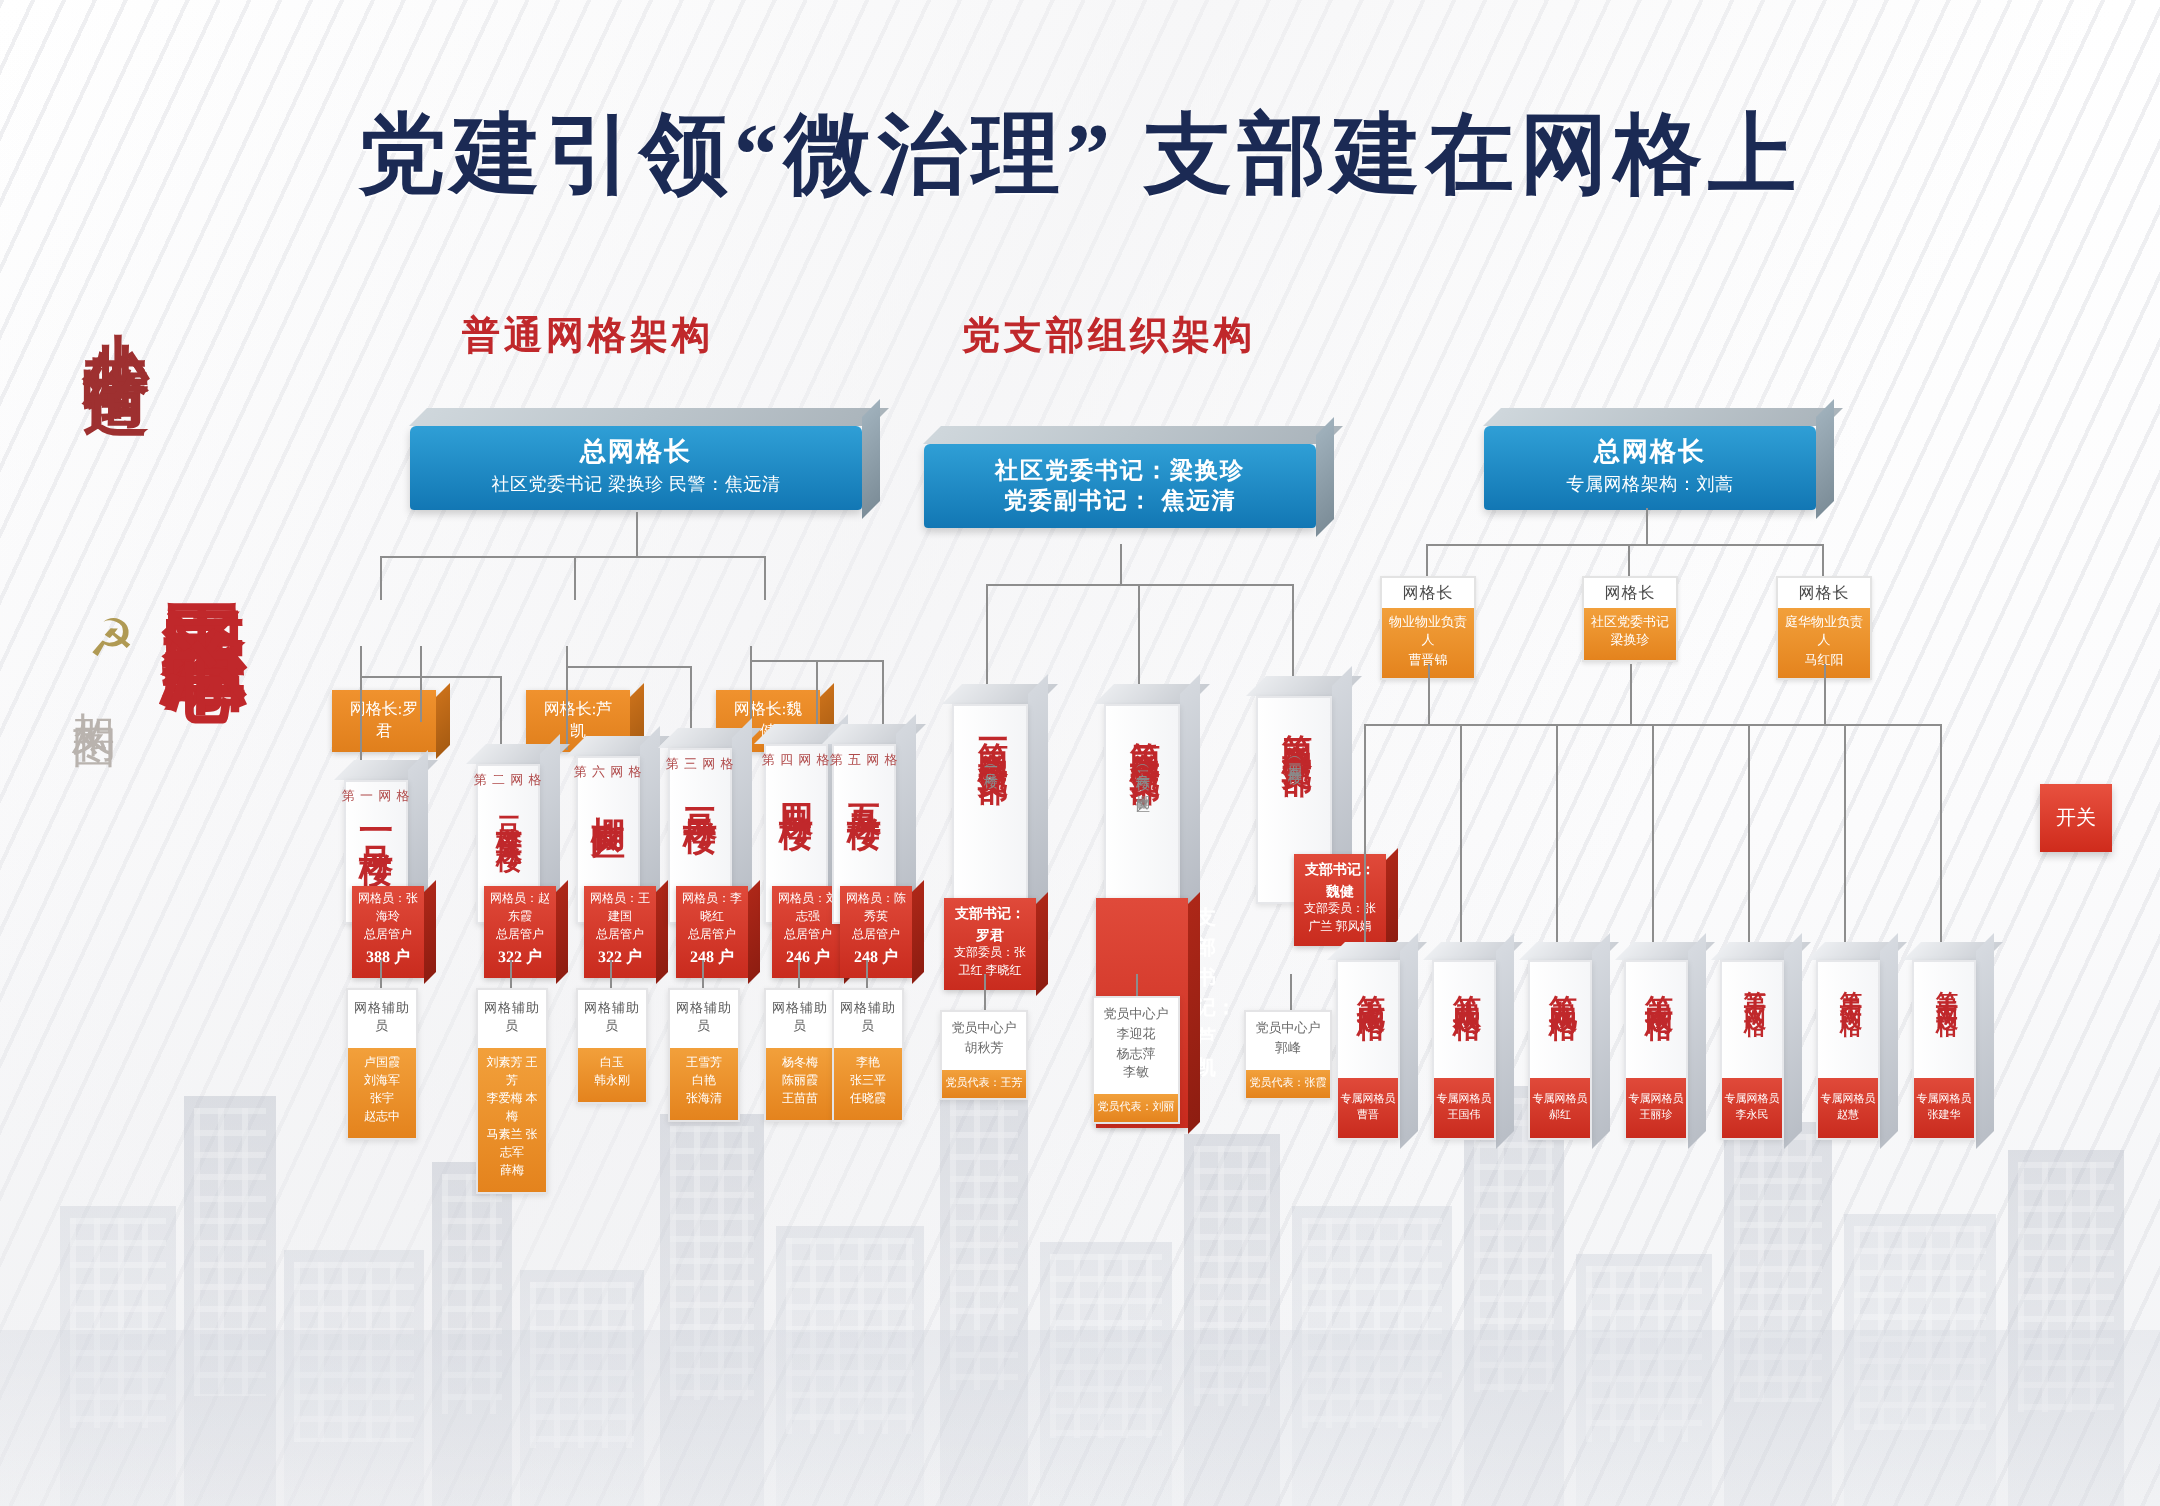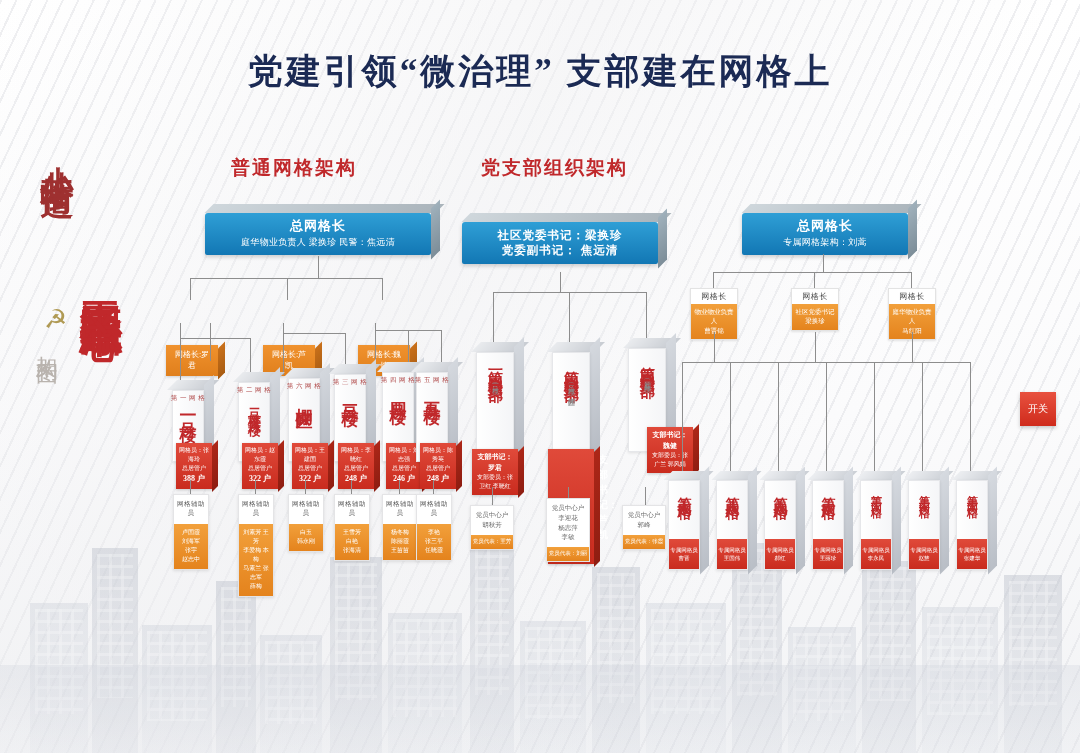--- a/index.html
+++ b/index.html
@@ -22,21 +22,21 @@
   .wins { position:absolute; inset:6px 5px auto 5px; height:70%;
     background-image:repeating-linear-gradient(to bottom, rgba(255,255,255,.5) 0 3px, transparent 3px 11px),
                      repeating-linear-gradient(to right, rgba(255,255,255,.5) 0 3px, transparent 3px 12px);
     opacity:.5; }
   .ground { position:absolute; left:0; right:0; bottom:0; height:88px;
     background:linear-gradient(180deg, rgba(206,210,219,0.30), rgba(228,231,237,0.10)); }
 
   
   .title {
     position:absolute; top:48px; left:0; right:0; text-align:center;
-    font-size:35px; letter-spacing:3px; font-weight:bold; color:#1b2a54;
+    font-size:44px; letter-spacing:3px; font-weight:bold; color:#1b2a54;
     text-shadow:0 1px 0 rgba(255,255,255,.8);
   }
   
   .vert { position:absolute; writing-mode:vertical-rl; text-orientation:upright; line-height:1; }
   #street { top:140px; left:40px; font-size:33px; color:#9e3030; letter-spacing:5px; font-weight:bold; }
   #archi  { top:338px; left:36px; font-size:22px; color:#b9b3ae; letter-spacing:4px; }
   #center { top:268px; left:80px; font-size:42px; color:#c0282b; letter-spacing:2px; font-weight:bold; }
   #emblem { position:absolute; top:304px; left:44px; font-size:26px; color:#b09a54; }
 
   
@@ -194,21 +194,21 @@
   <div class="vert" id="street">小井峪街道</div>
   <div class="vert" id="archi">架构图</div>
   <div class="vert" id="center">玉泽园社区综治中心</div>
   <div id="emblem">☭</div>
 
   <div class="sect" style="left:481px; top:155px;">党支部组织架构</div>
   <div class="sect" style="left:231px; top:155px;">普通网格架构</div>
 
   <div class="blue" style="left:205px; top:213px; width:226px;">
     <div class="b1">总网格长</div>
-    <div class="b2">庭华物业负责人 梁换珍   民警：焦远清</div>
+    <div class="b2">社区党委书记 梁换珍   民警：焦远清</div>
   </div>
   <div class="ln lnv" style="left:318px; top:256px; height:22px;"></div>
   <div class="ln lnh" style="left:190px; top:278px; width:192px;"></div>
   <div class="ln lnv" style="left:190px; top:278px; height:22px;"></div>
   <div class="ln lnv" style="left:287px; top:278px; height:22px;"></div>
   <div class="ln lnv" style="left:382px; top:278px; height:22px;"></div>
 
   <div class="orng" style="left:166px; top:300px; width:52px;"><span>网格长:罗君</span></div>
   <div class="orng" style="left:263px; top:300px; width:52px;"><span>网格长:芦凯</span></div>
   <div class="orng" style="left:358px; top:300px; width:52px;"><span>网格长:魏健</span></div>

